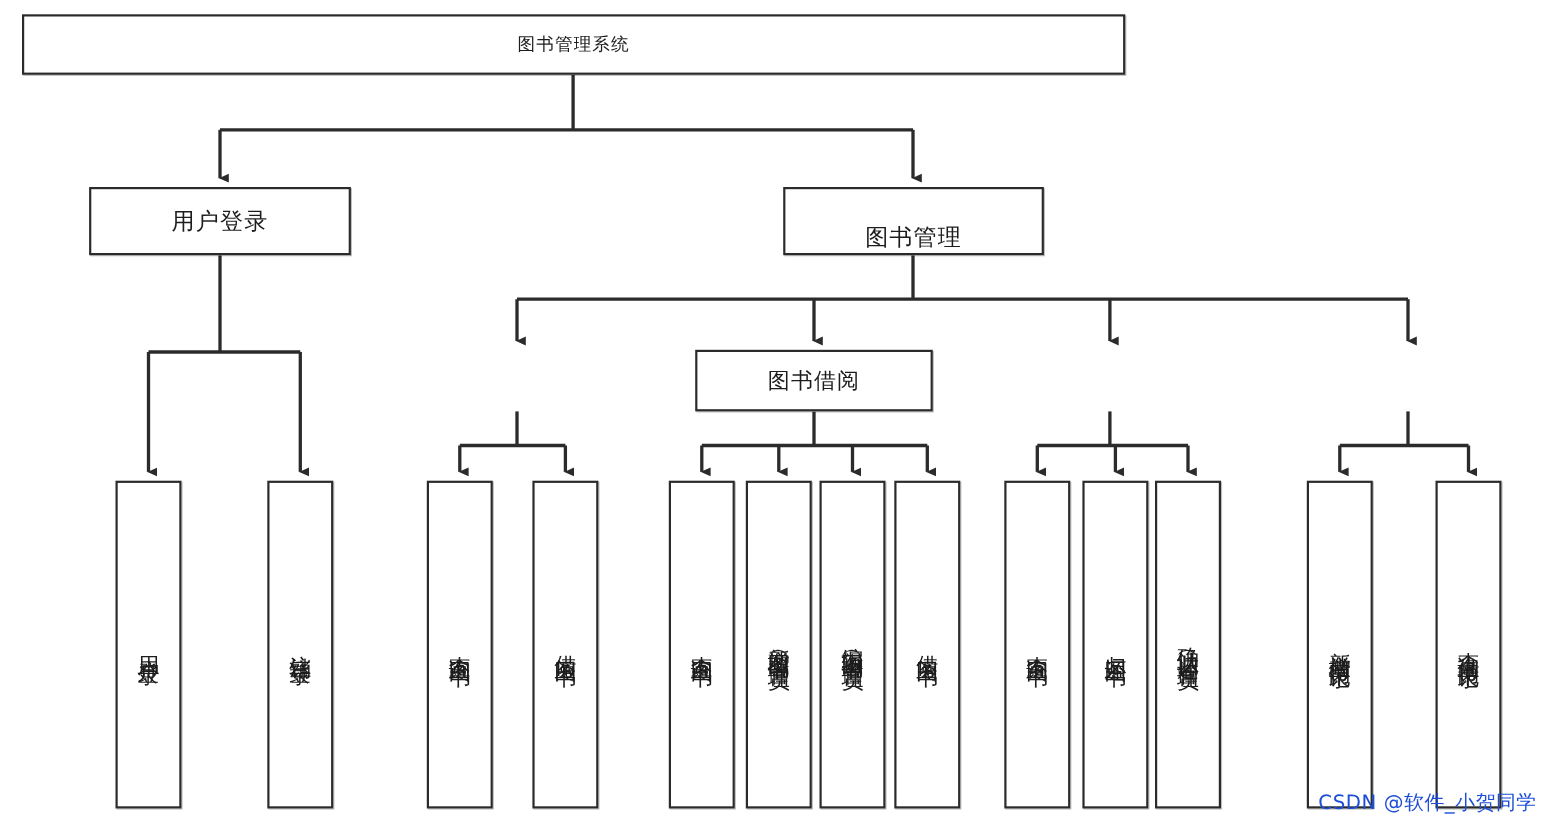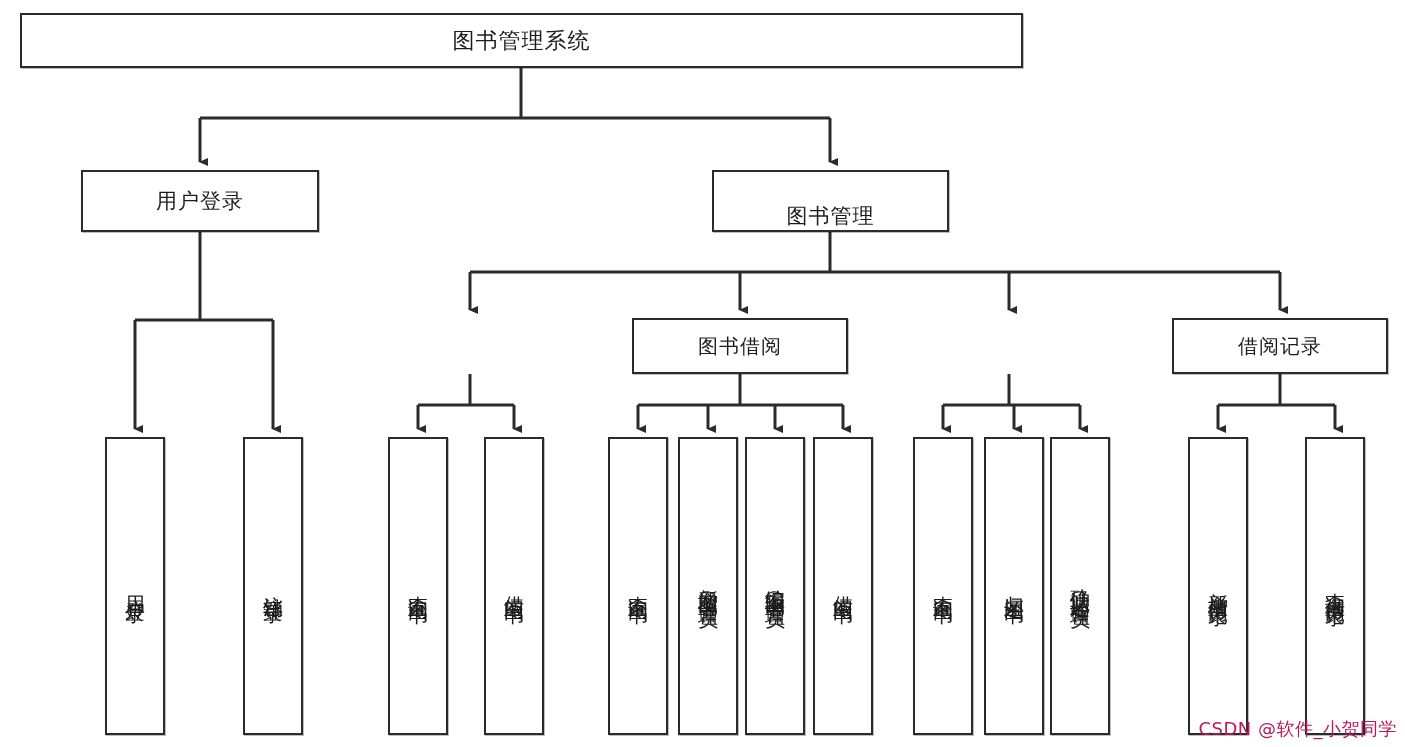--- a/index.html
+++ b/index.html
@@ -28,21 +28,21 @@
     box-sizing: border-box;
     border: 2px solid #2b2b2b;
     background: #ffffff;
     display: flex;
     align-items: center;
     justify-content: center;
     color: #1c1c1c;
     box-shadow: 1px 1px 0 rgba(0,0,0,0.25);
   }
   .node.root {
-    font-size: 22px;
+    font-size: 16px;
   }
   .node.level1 {
     font-size: 21px;
   }
   .node.level2 {
     font-size: 20px;
   }
   .node.leaf {
     font-size: 20px;
     align-items: center;
@@ -59,21 +59,21 @@
   }
   .htext {
     white-space: nowrap;
     letter-spacing: 1px;
   }
   #watermark {
     position: absolute;
     right: 8px;
     bottom: 6px;
     font-size: 18px;
-    color: #be185d;
+    color: #1d4ed8;
     white-space: nowrap;
     letter-spacing: 0.5px;
   }
 </style>
 </head>
 <body>
 
 <div id="canvas">
 
   <svg id="connectors" viewBox="0 0 1405 747" xmlns="http://www.w3.org/2000/svg">
@@ -133,23 +133,20 @@
   <div class="node level1" id="node-l1-0" style="left: 81px; top: 170px; width: 238px; height: 62px;">
     <span class="htext">用户登录</span>
   </div>
   <div class="node level1" id="node-l1-1" style="left: 712px; top: 170px; width: 237px; height: 62px; align-items: flex-end;">
     <span class="htext">图书管理</span>
   </div>
 
   <div class="node level2" id="node-l2-1" style="left: 632px; top: 318px; width: 216px; height: 56px; text-align: right;">
     <span class="htext">图书借阅</span>
   </div>
-  <div class="node level2" id="node-l2-3" style="left: 1172px; top: 318px; width: 216px; height: 56px;">
-    <span class="htext">借阅记录</span>
-  </div>
 
   <div class="node leaf" id="node-leaf-0" style="left: 105px; top: 437px; width: 60px; height: 298px;">
     <span class="vtext">用户登录</span>
   </div>
   <div class="node leaf" id="node-leaf-1" style="left: 243px; top: 437px; width: 60px; height: 298px;">
     <span class="vtext">注销登录</span>
   </div>
   <div class="node leaf" id="node-leaf-2" style="left: 388px; top: 437px; width: 60px; height: 298px;">
     <span class="vtext">查询图书</span>
   </div>

